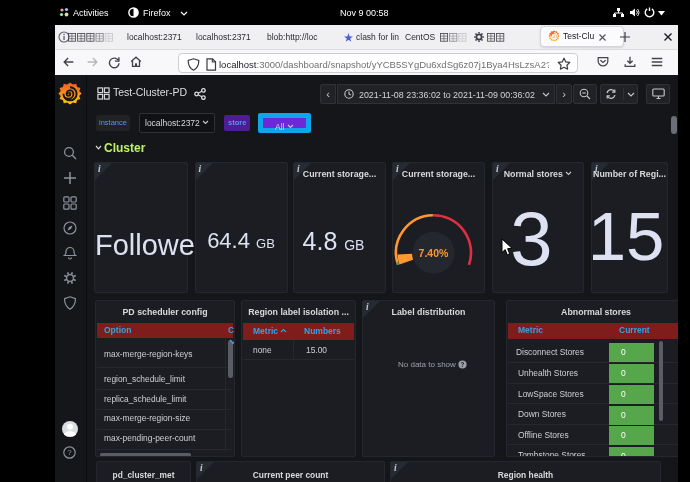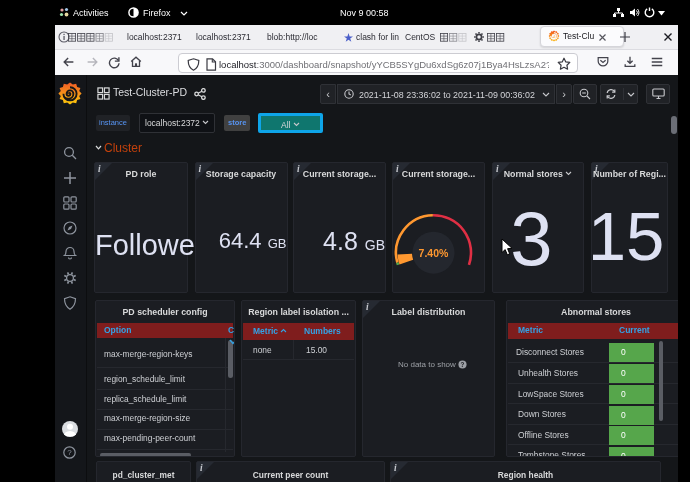--- a/index.html
+++ b/index.html
@@ -304,50 +304,48 @@
       <div class="abs" style="left:591px;top:9px;width:24px;height:20px;background:#202226;border:1px solid #2f3136;border-radius:2px"></div>
       <svg class="abs" style="left:597px;top:13px" width="13" height="12" viewBox="0 0 13 12">
           <rect x="0.8" y="1" width="11.4" height="7" rx="1" fill="none" stroke="#c7c8cc" stroke-width="1.1"></rect>
           <path d="M4.5 10.5 H8.5 M6.5 8 V10.5" stroke="#c7c8cc" stroke-width="1.1"></path>
         </svg>
 
       <div class="abs" style="left:41px;top:40px;height:16px;padding:0 3px;background:#202226;border-radius:2px;font-size:7.5px;font-weight:normal;color:#5794f2;line-height:16px">instance</div>
       <div class="abs" style="left:84px;top:38px;height:20px;padding:0 5px;background:#0f1115;border:1px solid #2f3136;border-radius:2px;font-size:8.5px;color:#d8d9da;line-height:18px">localhost:2372 <svg width="7" height="5" viewBox="0 0 7 5" style="vertical-align:1px">
             <path d="M1 1 L3.5 3.5 L6 1" stroke="#c7c8cc" stroke-width="1.1" fill="none"></path>
           </svg></div>
-      <div class="abs" style="left:169px;top:40px;height:16px;padding:0 4px;background:#404040;border-radius:2px;font-size:7.5px;font-weight:bold;color:#5794f2;line-height:16px">store</div>
-      <div class="abs" style="left:203px;top:38px;height:20px;padding:0 20px;background:#0f766e;border:3px solid #0ea5e9;border-radius:2px;font-size:8.5px;color:#d8d9da;line-height:18px">All <svg width="7" height="5" viewBox="0 0 7 5" style="vertical-align:1px">
+      <div class="abs" style="left:169px;top:40px;height:16px;padding:0 4px;background:#4c1d95;border-radius:2px;font-size:7.5px;font-weight:bold;color:#5794f2;line-height:16px">store</div>
+      <div class="abs" style="left:203px;top:38px;height:20px;padding:0 12px;background:#6d28d9;border:5px solid #0ea5e9;border-radius:2px;font-size:8.5px;color:#d8d9da;line-height:18px">All <svg width="7" height="5" viewBox="0 0 7 5" style="vertical-align:1px">
             <path d="M1 1 L3.5 3.5 L6 1" stroke="#c7c8cc" stroke-width="1.1" fill="none"></path>
           </svg></div>
 
       <svg class="abs" style="left:40px;top:70px" width="7" height="5" viewBox="0 0 7 5">
           <path d="M1 1 L3.5 3.8 L6 1" stroke="#d8d9da" stroke-width="1.2" fill="none"></path>
         </svg>
-      <span class="abs" style="left:49px;top:66px;font-size:12px;font-weight:normal;color:#c2410c">Cluster</span>
+      <span class="abs" style="left:49px;top:66px;font-size:12px;font-weight:bold;color:#bef264">Cluster</span>
 
       <div class="panel" style="left:39px;top:87px;width:94px;height:131px">
         <div class="icorner">
             <span>i</span>
           </div>
-        <div class="ptitle">PD role</div>
         <div class="statval" style="left:0;right:0;top:66px;text-align:right;font-size:29px">Follower</div>
       </div>
       <div class="panel" style="left:139.5px;top:87px;width:93px;height:131px">
         <div class="icorner">
             <span>i</span>
           </div>
-        <div class="ptitle">Storage capacity</div>
-        <div class="statval" style="left:0;right:0;top:65px;text-align:right;font-size:22px">64.4 <span style="font-size:13px">GB</span></div>
+        <div class="statval" style="left:0;right:0;top:65px;text-align:center;font-size:22px">64.4 <span style="font-size:13px">GB</span></div>
       </div>
       <div class="panel" style="left:238px;top:87px;width:93px;height:131px">
         <div class="icorner">
             <span>i</span>
           </div>
         <div class="ptitle">Current storage...</div>
-        <div class="statval" style="left:-12px;right:0;top:64px;text-align:right;font-size:25px">4.8 <span style="font-size:14px">GB</span></div>
+        <div class="statval" style="left:-12px;right:0;top:64px;text-align:center;font-size:25px">4.8 <span style="font-size:14px">GB</span></div>
       </div>
       <div class="panel" style="left:337px;top:87px;width:93px;height:131px">
         <div class="icorner">
             <span>i</span>
           </div>
         <div class="ptitle">Current storage...</div>
         <svg class="abs" style="left:0;top:0" width="91" height="129" viewBox="0 0 91 129">
           <g transform="translate(40.5,89.7)">
             <path d="M -0.65 -37.49 A 37.5 37.5 0 0 1 35.46 12.21" fill="none" stroke="#e02f44" stroke-width="2.6"></path>
             <path d="M -36.14 10.02 A 37.5 37.5 0 0 1 -0.65 -37.49" fill="none" stroke="#ff9830" stroke-width="2.6"></path>

